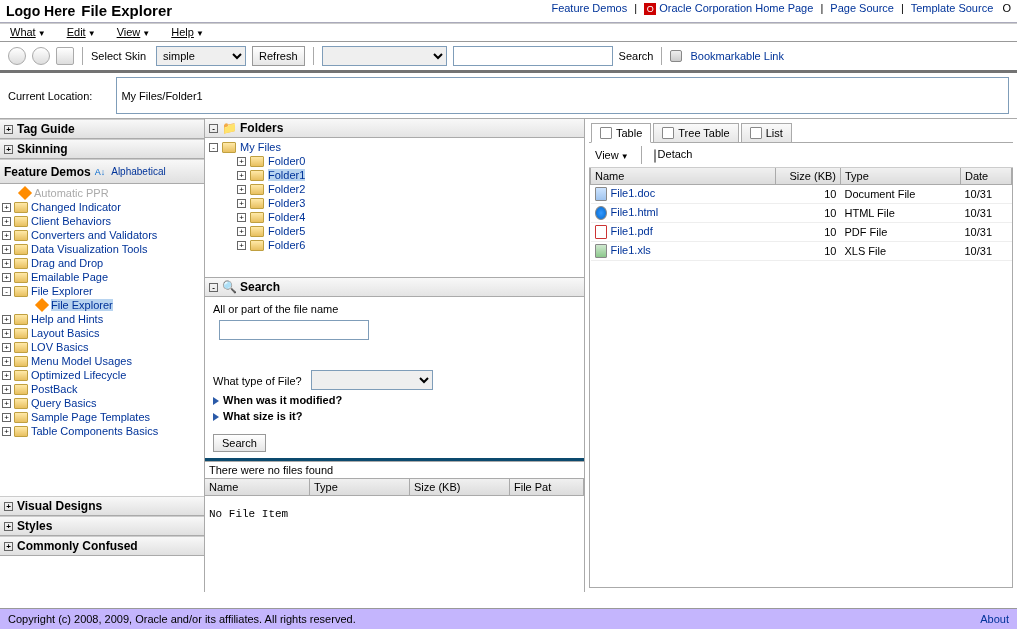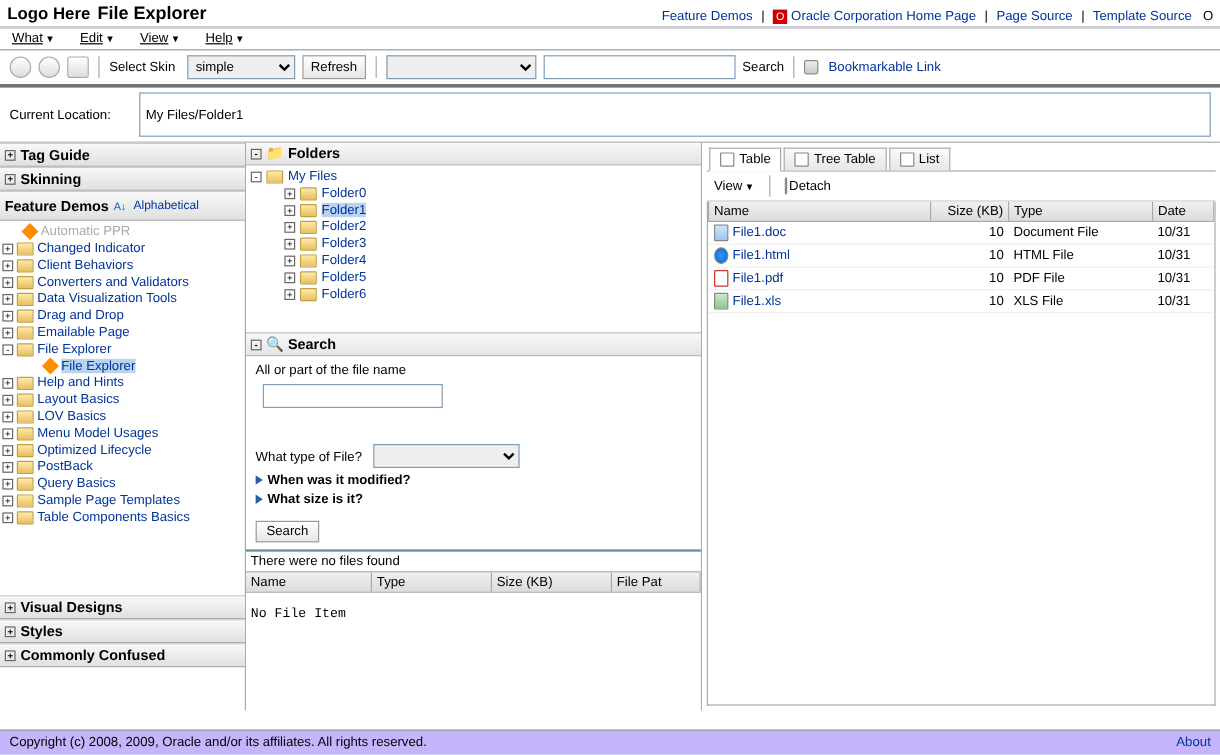--- a/index.html
+++ b/index.html
@@ -1,20 +1,20 @@
 <!DOCTYPE html>
 <html><head>
 <meta charset="utf-8">
 <style>
 * { box-sizing: border-box; margin: 0; padding: 0; }
 body { font-family: Tahoma, Arial, sans-serif; font-size: 11px; color: #000; background: #fff; width: 1017px; height: 629px; overflow: hidden; position: relative; }
 a { color: #003399; text-decoration: none; }
 
 
-.header { height: 22px; padding: 2px 6px; display: flex; align-items: flex-end; justify-content: space-between; }
+.header { height: 22px; padding: 2px 6px; display: flex; align-items: flex-start; justify-content: space-between; }
 .header-left { display: flex; align-items: baseline; gap: 6px; }
 .logo { font-weight: 900; font-family: Arial Black, Arial; font-size: 14px; }
 .app-title { font-weight: bold; font-size: 15px; }
 .header-links { font-size: 11px; }
 .header-links .sep { margin: 0 4px; }
 .oracle-badge { display: inline-block; width: 12px; height: 12px; background: #cc0000; color: #fff; font-size: 9px; text-align: center; line-height: 12px; vertical-align: middle; }
 
 
 .menubar { border-top: 1px solid #aab; border-bottom: 1px solid #999; padding: 3px 10px; box-shadow: inset 0 1px 0 #ccc; }
 .menubar .menuitem { display: inline-block; margin-right: 18px; }
@@ -53,21 +53,21 @@
 .tree .sel { background: #b8d4f0; }
 .diamond { width:10px; height:10px; transform: rotate(45deg); background: #ff8c00; flex:0 0 auto; margin: 0 1px; }
 
 
 .middle { width: 380px; border-right: 1px solid #aaa; display: flex; flex-direction: column; }
 .panel-h { background: linear-gradient(#f8f8f8,#e4e4e4); border-bottom: 1px solid #aaa; padding: 2px 4px; display: flex; align-items: center; gap: 4px; font-weight: bold; font-size: 12px; }
 .panel-h .exp { width: 9px; height: 9px; border: 1px solid #666; font-size: 8px; line-height: 7px; text-align: center; }
 .folder-tree { height: 140px; overflow: scroll; padding: 2px 4px; background: #fff; border-bottom: 1px solid #aaa; }
 .ftree-row { display: flex; align-items: center; gap: 4px; padding: 1px 0; }
 .ftree-row .exp { width: 9px; height: 9px; border: 1px solid #666; font-size: 8px; line-height: 7px; text-align: center; }
-.search-panel { padding: 6px 8px; border-bottom: 1px solid #0c4a6e; background: #fff; }
+.search-panel { padding: 6px 8px; border-bottom: 3px solid #0c4a6e; background: #fff; }
 .search-panel .label { display: block; margin-bottom: 3px; }
 .search-panel input[type=text] { border: 1px solid #7f9db9; width: 150px; height: 20px; margin: 2px 0 8px 6px; }
 .search-panel select { border: 1px solid #7f9db9; width: 122px; height: 20px; margin-left: 6px; }
 .disclosure { font-weight: bold; margin: 4px 0; cursor: pointer; }
 .disclosure .tri { display:inline-block; width:0; height:0; border-top:4px solid transparent; border-bottom:4px solid transparent; border-left:6px solid #2a5aa8; margin-right:4px; vertical-align:middle; }
 .search-panel button { border: 1px solid #999; background: linear-gradient(#fff,#e6e6e6); padding: 2px 8px; margin-top: 8px; cursor: pointer; font-size:11px; }
 .results-panel { flex:1; overflow:hidden; background:#fff; display:flex; flex-direction:column; border-top:1px solid #aaa; }
 .results-msg { padding: 2px 4px; }
 .results-hdr { display:flex; background: linear-gradient(#f0f0f0,#dcdcdc); border-top:1px solid #aaa; border-bottom:1px solid #aaa; }
 .results-hdr div { padding: 2px 4px; border-right: 1px solid #aaa; }

